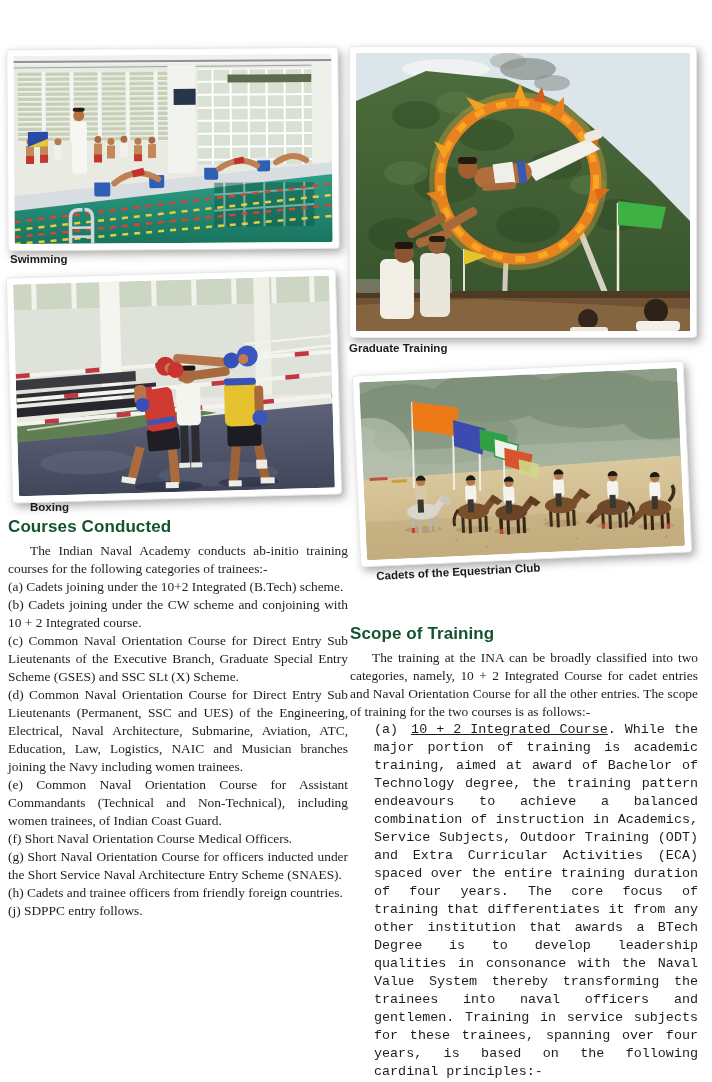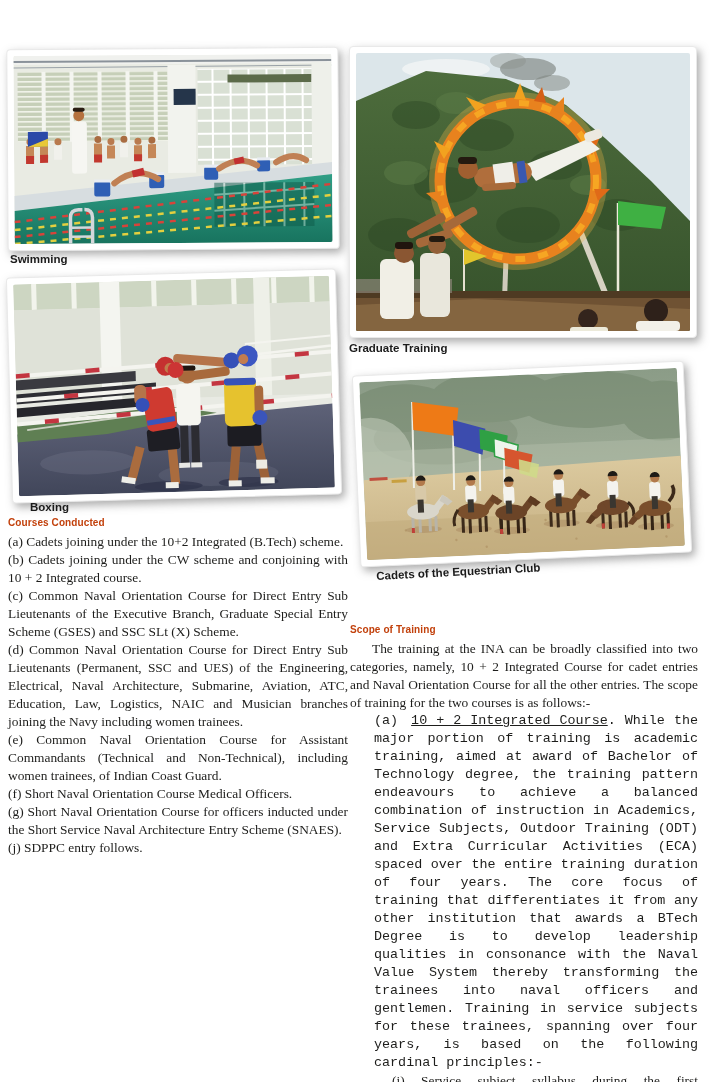--- a/index.html
+++ b/index.html
@@ -14,21 +14,21 @@
     border-radius:4px; border:1px solid #e9e9e9;
   }
   .photo svg { display:block; border-radius:2px; }
   .caption {
     position:absolute; font-family:"Liberation Sans","DejaVu Sans",sans-serif;
     font-weight:bold; font-size:11.5px; color:#1b1b1b; white-space:nowrap;
   }
   .col { position:absolute; text-align:justify; }
   .h {
     font-family:"Liberation Sans","DejaVu Sans",sans-serif; font-weight:800;
-    font-size:10px; color:#c2410c; margin:0 0 5px 0; letter-spacing:.1px;
+    font-size:17px; color:#14532d; margin:0 0 5px 0; letter-spacing:.1px;
   }
   .para { margin:0; font-size:13.4px; line-height:18px; }
   .indent { text-indent:22px; }
   .items { }
   .item { margin:0; }
   .item-a { margin-left:24px;font-family:Liberation Mono, monospace; }
   .item-i { margin-left:42px; text-align-last:justify; }
   .gap { display:inline-block; width:13px; }
   .u { text-decoration:underline; }
 </style>
@@ -475,28 +475,30 @@
         <path d="M-4,-31 a5,5 0 0 1 10,0 z" fill="#1e1a16"></path>
         <rect x="-3" y="-12" width="6" height="13" fill="#3a3630"></rect>
       </g>
     </g>
   </svg>
 </div>
 <div class="caption" style="left:376px; top:570px; transform:rotate(-3deg); transform-origin:left top;">Cadets of the Equestrian Club</div>
 
 <div class="col" style="left:8px; top:517px; width:340px;">
   <div class="h">Courses Conducted</div>
+  <p class="para indent">The Indian Naval Academy conducts ab-initio training courses for the following categories of trainees:-</p>
   <div class="items">
     <p class="para item">(a) Cadets joining under the 10+2 Integrated (B.Tech) scheme.</p>
     <p class="para item">(b) Cadets joining under the CW scheme and conjoining with 10 + 2 Integrated course.</p>
     <p class="para item">(c) Common Naval Orientation Course for Direct Entry Sub Lieutenants of the Executive Branch, Graduate Special Entry Scheme (GSES) and SSC SLt (X) Scheme.</p>
     <p class="para item">(d) Common Naval Orientation Course for Direct Entry Sub Lieutenants (Permanent, SSC and UES) of the Engineering, Electrical, Naval Architecture, Submarine, Aviation, ATC, Education, Law, Logistics, NAIC and Musician branches joining the Navy including women trainees.</p>
     <p class="para item">(e) Common Naval Orientation Course for Assistant Commandants (Technical and Non-Technical), including women trainees, of Indian Coast Guard.</p>
     <p class="para item">(f) Short Naval Orientation Course Medical Officers.</p>
     <p class="para item">(g) Short Naval Orientation Course for officers inducted under the Short Service Naval Architecture Entry Scheme (SNAES).</p>
+    <p class="para item">(h) Cadets and trainee officers from friendly foreign countries.</p>
     <p class="para item">(j) SDPPC entry follows.</p>
   </div>
 </div>
 
 <div class="col" style="left:350px; top:624px; width:348px;">
   <div class="h">Scope of Training</div>
   <p class="para indent">The training at the INA can be broadly classified into two categories, namely, 10 + 2 Integrated Course for cadet entries and Naval Orientation Course for all the other entries. The scope of training for the two courses is as follows:-</p>
   <p class="para item-a">
     <span>(a)</span><span class="gap"></span><span class="u">10 + 2 Integrated Course</span><span>. While the major portion of training is academic training, aimed at award of Bachelor of Technology degree, the training pattern endeavours to achieve a balanced combination of instruction in Academics, Service Subjects, Outdoor Training (ODT) and Extra Curricular Activities (ECA) spaced over the entire training duration of four years. The core focus of training that differentiates it from any other institution that awards a BTech Degree is to develop leadership qualities in consonance with the Naval Value System thereby transforming the trainees into naval officers and gentlemen. Training in service subjects for these trainees, spanning over four years, is based on the following cardinal principles:-</span>
   </p>

